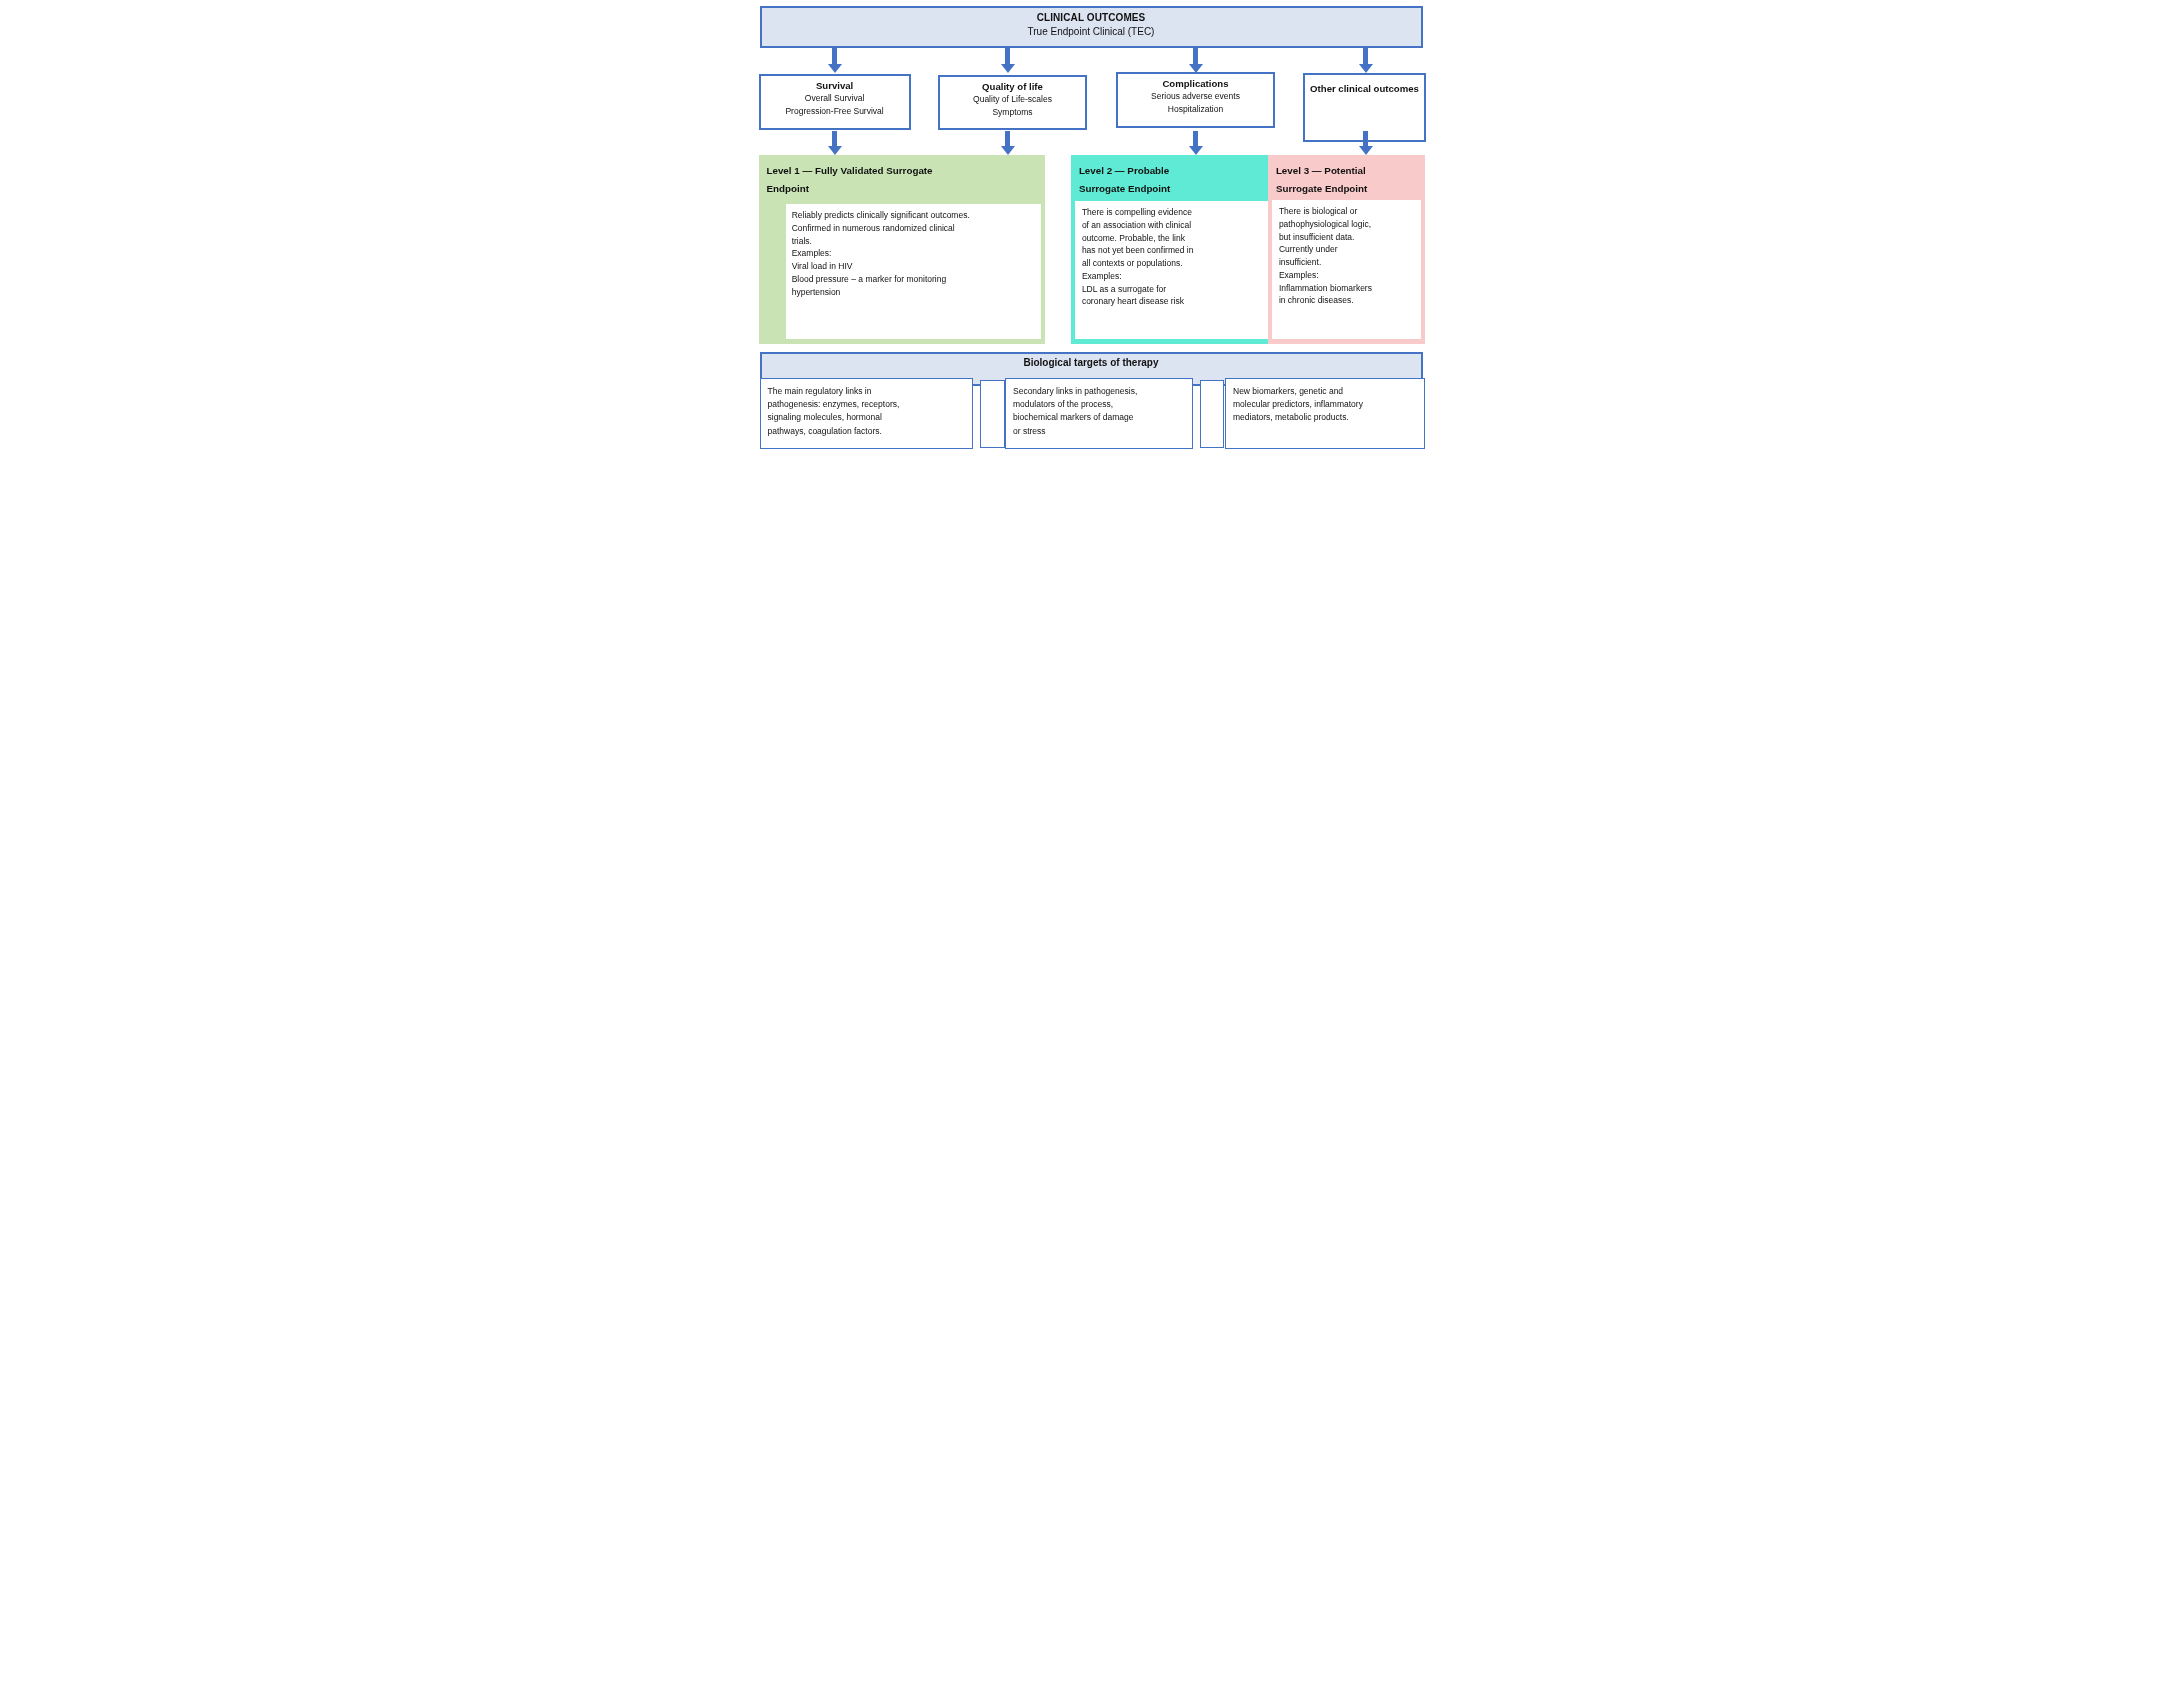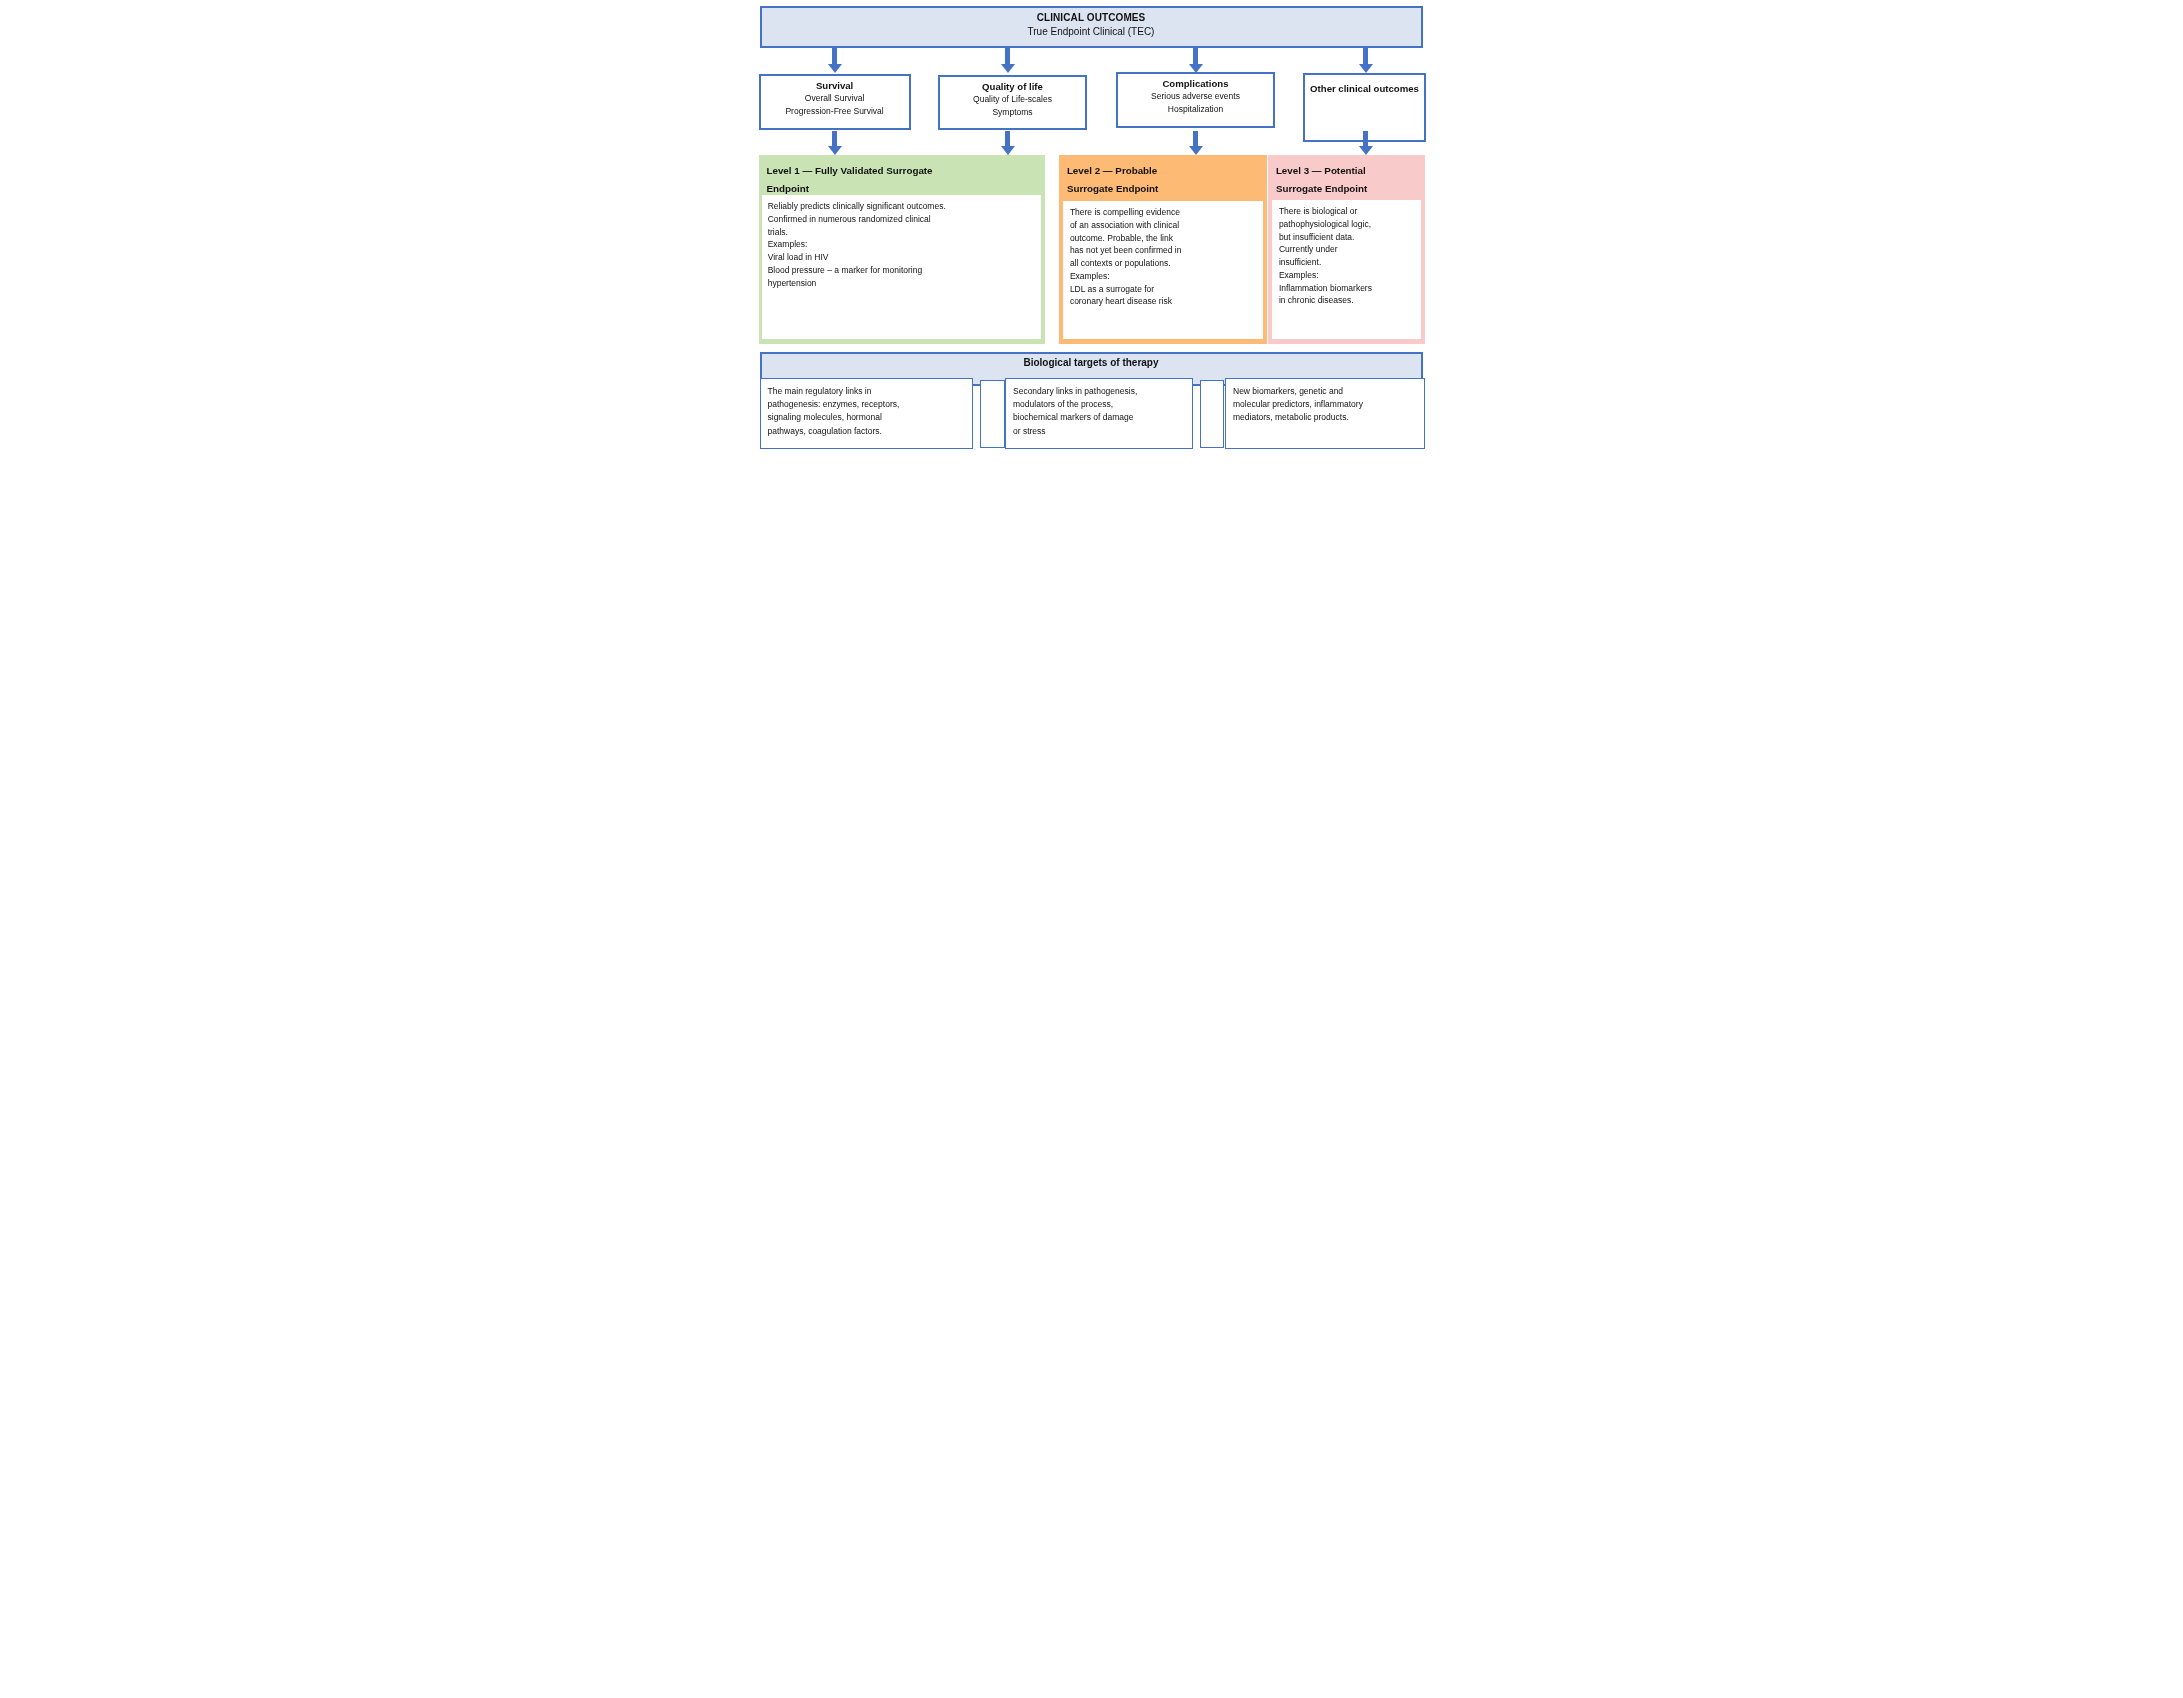--- a/index.html
+++ b/index.html
@@ -27,22 +27,22 @@
   .obox .ttl { font-size:9.6px; font-weight:bold; margin-top:3.5px; }
   .obox .lines { font-size:8.5px; line-height:1.52; margin-top:1.3px; }
 
   
   .level { position:absolute; top:155px; height:189px; }
   .level .ttl { text-align:left; font-size:9.8px; font-weight:bold; line-height:1.82; padding:7px 7.9px 0 7.9px; }
   .level .inner { position:absolute; left:3.9px; right:3.9px; bottom:5.2px; background:#ffffff; text-align:left; }
   .level .inner .body { font-size:8.5px; line-height:1.5; padding:5.2px 4.4px 0 5.2px; }
 
   #level-1 { left:9.6px;  width:286px; background:#c9e3b4; }
-  #level-1 .inner { top:40px; }
-  #level-2 { left:310px; width:208px; background:#fdba74; }
+  #level-1 .inner { top:49px;margin-left:24px; }
+  #level-2 { left:322px; width:208px; background:#5eead4; }
   #level-2 .inner { top:46px; }
   #level-2 .inner .body { padding-left:7px; }
   #level-3 { left:519px; width:157px; background:#f9caca; }
   #level-3 .inner { top:45px; }
   #level-3 .inner .body { padding-left:7px; }
 
   
   .tbox { position:absolute; top:378px; height:71px; background:#ffffff; border:1.7px solid #4472c4; }
   .tbox .body { font-size:8.5px; line-height:1.55; padding:6.1px 6.1px 0 7px; text-align:left; }
   .spacer { position:absolute; top:380px; height:68px; background:#ffffff; border:1.7px solid #4472c4; }

